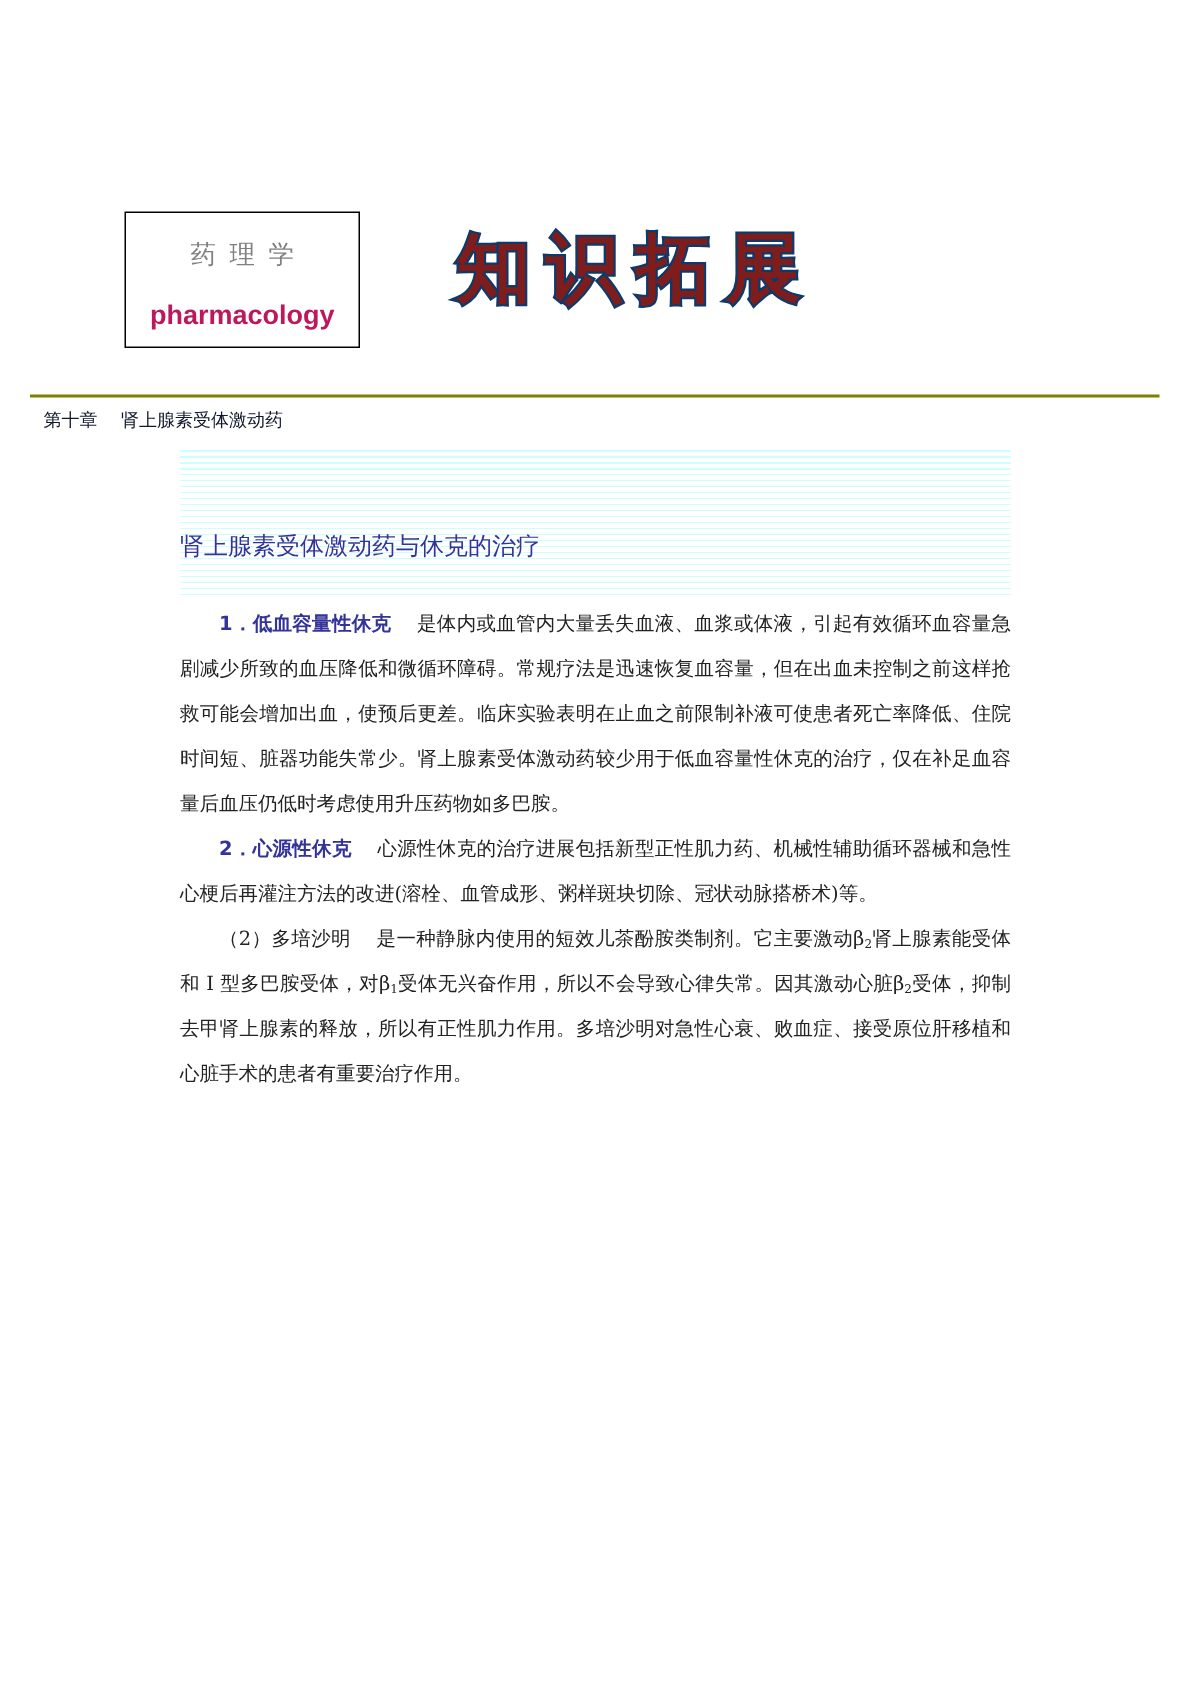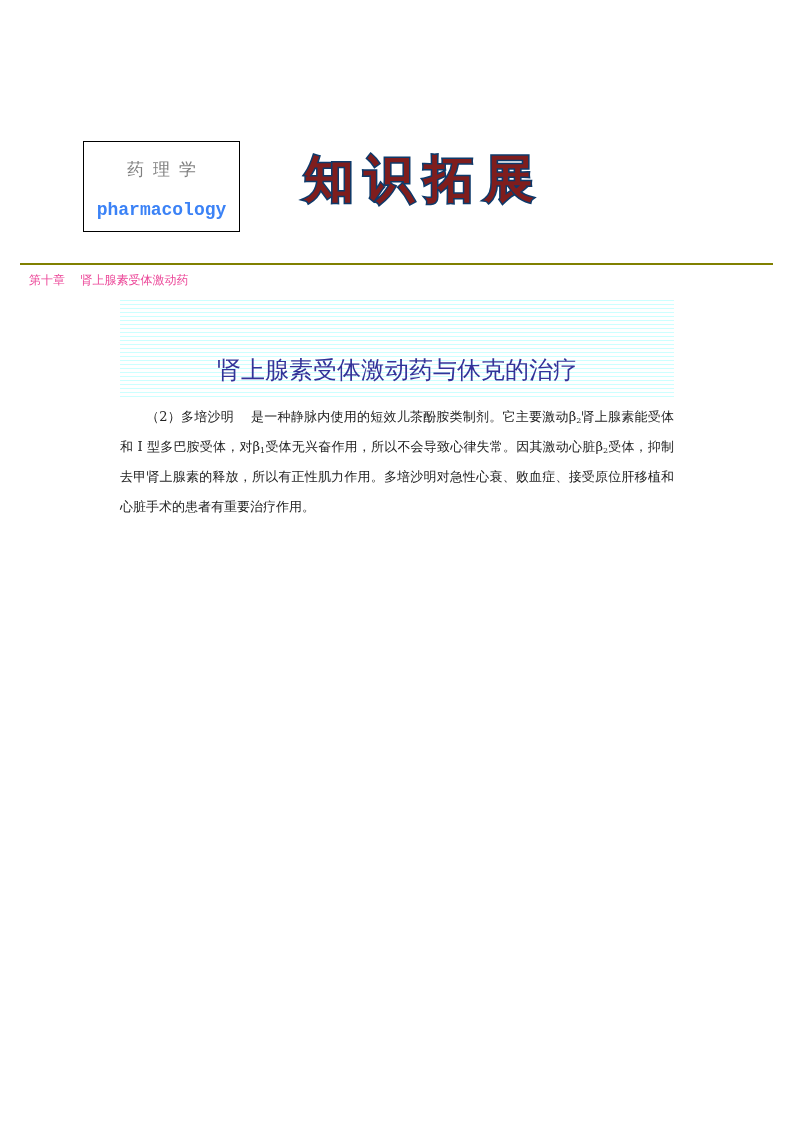--- a/index.html
+++ b/index.html
@@ -13,44 +13,44 @@
     border: 1px solid #000000; box-sizing: border-box;
     text-align: center;
   }
   .subject-cn {
     position: absolute; left: 0; right: 0; top: 16px;
     font-family: Liberation Mono, monospace; font-size: 17px; color: #808080;
     letter-spacing: 9px; padding-left: 9px;
   }
   .subject-en {
     position: absolute; left: 0; right: 0; top: 58px;
-    font-family: Liberation Mono, monospace; font-weight: bold; font-size: 18px; color: #3b82f6;
+    font-family: Liberation Sans, sans-serif; font-weight: bold; font-size: 18px; color: #be185d;
   }
   .banner-title {
     position: absolute; left: 304px; top: 149px;
     font-family: "DejaVu Sans", sans-serif; font-weight: bold; font-size: 50px;
     letter-spacing: 10px; color: #7f1d1d;
     -webkit-text-stroke: 3px #0d3a6b;
     paint-order: stroke fill;
     line-height: 60px;
   }
   .rule {
     position: absolute; left: 20px; top: 263px; width: 753px; height: 2px; background: #808000;
   }
   .chapter {
     position: absolute; left: 29px; top: 272px;
-    font-family: "DejaVu Sans", sans-serif; font-size: 12px; color: #ec4899;
+    font-family: "DejaVu Sans", sans-serif; font-size: 12px; color: #0f172a;
   }
   .title-band {
     position: absolute; left: 120px; top: 298px; width: 554px; height: 102px;
     background: repeating-linear-gradient(to bottom, #ffffff 0px, #ffffff 2px, #ccffff 2px, #ccffff 3px, #ffffff 3px, #ffffff 4px);
   }
   .main-title {
-    position: absolute; left: 0; right: 0; top: 56px; text-align: center;
-    font-family: Liberation Sans, sans-serif; font-size: 24px; color: #333399;
+    position: absolute; left: 0; right: 0; top: 56px; text-align: left;
+    font-family: Liberation Sans, sans-serif; font-size: 16px; color: #333399;
     background: transparent;
   }
   .content {
     position: absolute; left: 120px; top: 402px; width: 554px;
     font-size: 13px; line-height: 30px; text-align: justify;
   }
   .content p { margin: 0; text-indent: 2em; }
   .head {
     color: #333399; font-weight: bold; font-family: "DejaVu Sans", sans-serif;
   }
@@ -72,15 +72,21 @@
 <div class="chapter">
   <span>第十章</span><span class="gap"></span><span>肾上腺素受体激动药</span>
 </div>
 
 <div class="title-band">
   <div class="main-title">肾上腺素受体激动药与休克的治疗</div>
 </div>
 
 <div class="content">
   <p>
+    <span class="head">1．低血容量性休克</span><span class="gap"></span><span>是体内或血管内大量丢失血液、血浆或体液，引起有效循环血容量急剧减少所致的血压降低和微循环障碍。常规疗法是迅速恢复血容量，但在出血未控制之前这样抢救可能会增加出血，使预后更差。临床实验表明在止血之前限制补液可使患者死亡率降低、住院时间短、脏器功能失常少。肾上腺素受体激动药较少用于低血容量性休克的治疗，仅在补足血容量后血压仍低时考虑使用升压药物如多巴胺。</span>
+  </p>
+  <p>
+    <span class="head">2．心源性休克</span><span class="gap"></span><span>心源性休克的治疗进展包括新型正性肌力药、机械性辅助循环器械和急性心梗后再灌注方法的改进(溶栓、血管成形、粥样斑块切除、冠状动脉搭桥术)等。</span>
+  </p>
+  <p>
     <span>（2）多培沙明</span><span class="gap"></span><span>是一种静脉内使用的短效儿茶酚胺类制剂。它主要激动β</span><sub>2</sub><span>肾上腺素能受体和 I 型多巴胺受体，对β</span><sub>1</sub><span>受体无兴奋作用，所以不会导致心律失常。因其激动心脏β</span><sub>2</sub><span>受体，抑制去甲肾上腺素的释放，所以有正性肌力作用。多培沙明对急性心衰、败血症、接受原位肝移植和心脏手术的患者有重要治疗作用。</span>
   </p>
 </div>
 
 </body></html>

